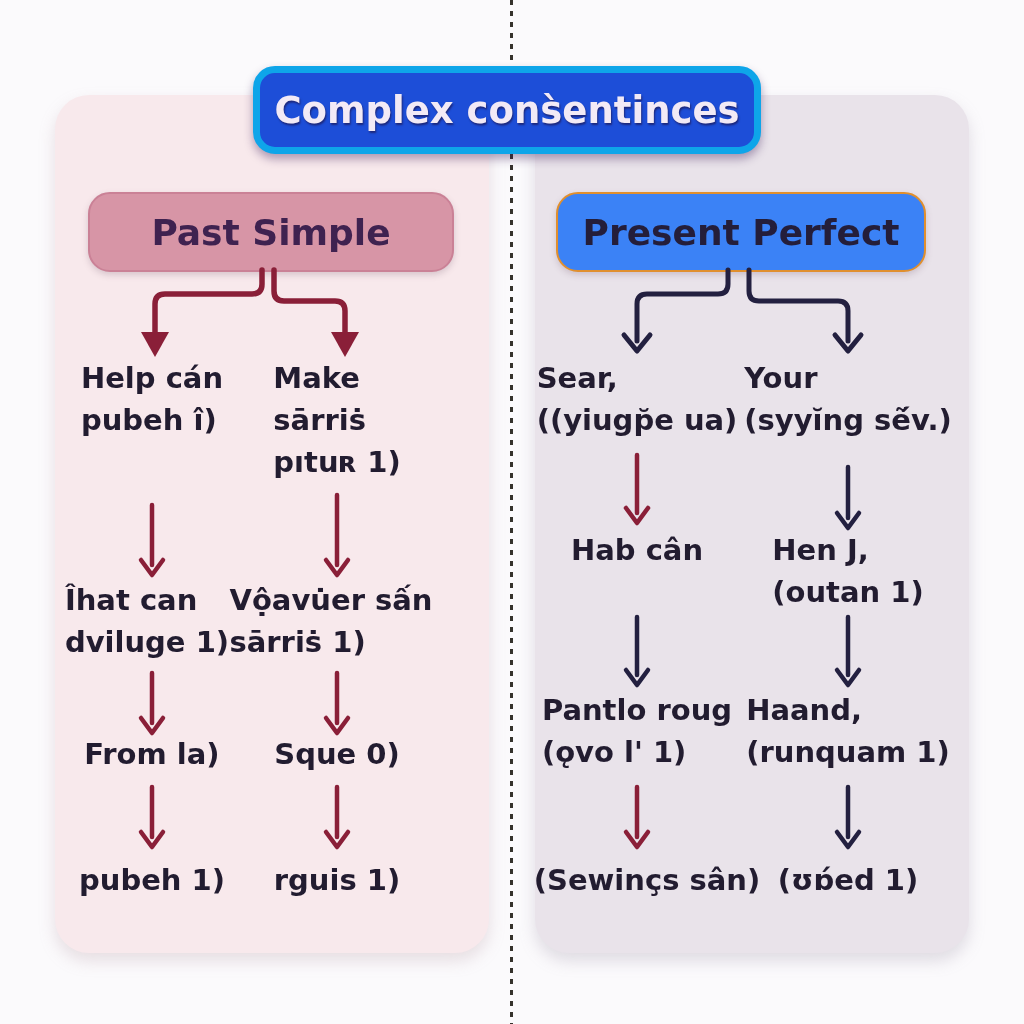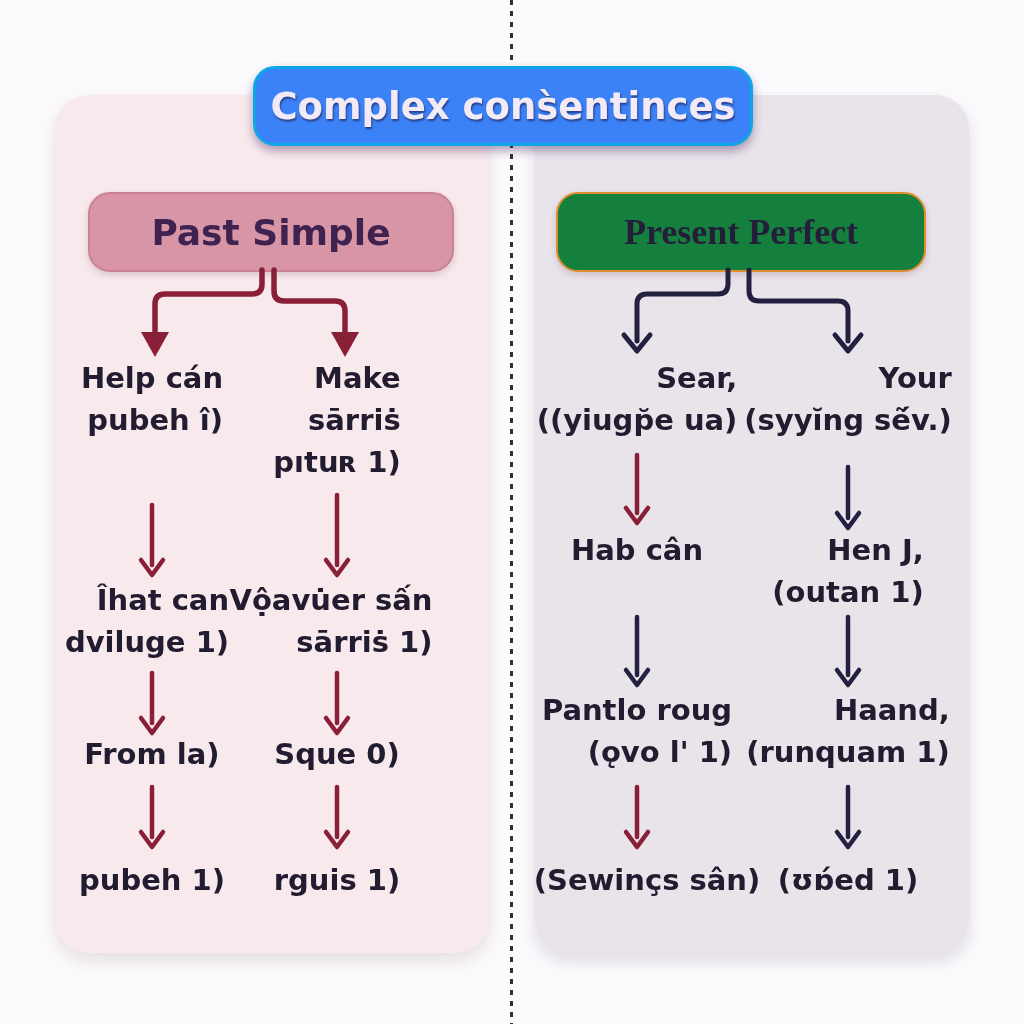--- a/index.html
+++ b/index.html
@@ -10,35 +10,35 @@
   }
   .divider{
     position:absolute;left:510px;top:0;width:3px;height:1024px;z-index:1;
     background:repeating-linear-gradient(to bottom,#35322c 0 5px,transparent 5px 11px);
   }
   .panel{position:absolute;top:95px;width:434px;height:858px;border-radius:34px;z-index:2;}
   .panel.left{left:55px;background:#f8e9ec;box-shadow:0 8px 16px rgba(180,150,160,.28);}
   .panel.right{left:535px;background:#e9e3ea;box-shadow:0 8px 16px rgba(150,140,160,.28);}
   .title-banner{
     position:absolute;left:253px;top:66px;width:494px;height:74px;z-index:3;
-    background:#3b82f6;border:3px solid #0ea5e9;border-radius:22px;
+    background:#1d4ed8;border:7px solid #0ea5e9;border-radius:22px;
     display:flex;align-items:center;justify-content:center;
     color:#f2eaf6;font-size:37px;font-weight:bold;
     box-shadow:0 5px 10px rgba(60,30,90,.4);
     text-shadow:1px 2px 2px rgba(30,10,50,.55);
   }
   .header-banner{
     position:absolute;top:97px;height:76px;border-radius:22px;
     display:flex;align-items:center;justify-content:center;
     font-size:36px;font-weight:bold;box-shadow:0 3px 6px rgba(120,90,110,.25);
   }
   .header-banner.past{left:33px;width:362px;background:#d795a6;border:2px solid #ca8196;color:#3f2250;}
-  .header-banner.perfect{left:21px;width:366px;background:#15803d;border:2px solid #e08f2e;color:#241e3a;font-family:Liberation Serif, serif;}
+  .header-banner.perfect{left:21px;width:366px;background:#3b82f6;border:2px solid #e08f2e;color:#241e3a;}
   .node{
-    position:absolute;transform:translateX(-50%);text-align:right;
+    position:absolute;transform:translateX(-50%);text-align:left;
     font-weight:bold;font-size:29px;line-height:42px;color:#221c30;white-space:nowrap;
   }
   svg.arrows{position:absolute;left:0;top:0;width:434px;height:858px;pointer-events:none;}
 </style>
 </head>
 <body>
 
 <div class="stage">
 
   <div class="divider"></div>

